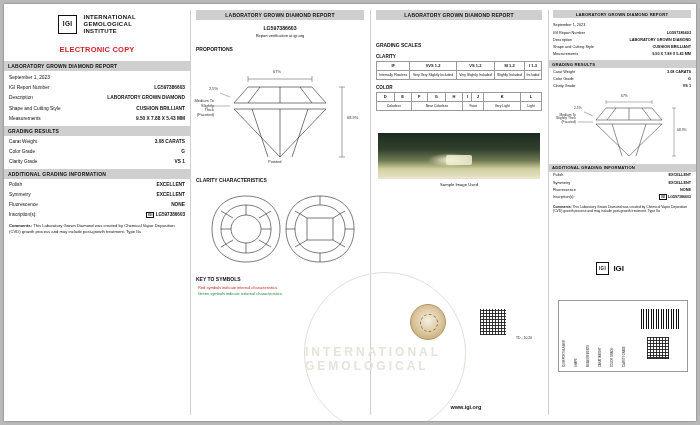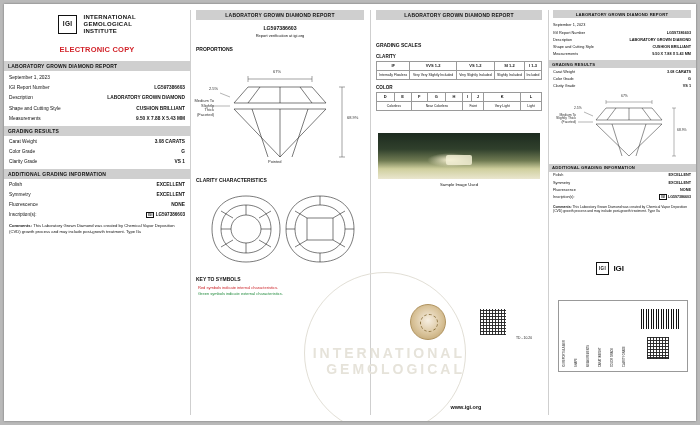--- a/index.html
+++ b/index.html
@@ -72,21 +72,21 @@
   .c4 .insc{font-size:3.6px;padding:1.6px 5px;}
   .mini-diagram{position:relative;height:74px;}
   
   .wm{
     position:absolute;left:300px;top:268px;width:160px;height:160px;
     border-radius:50%;
     border:1px solid #e2dfd6;
     color:#e0ddd4;
     pointer-events:none;
   }
-  .wm-txt{position:absolute;left:0;top:72px;width:100%;text-align:right;font-size:14px;letter-spacing:3px;color:#e6e3da;font-weight:bold;}
+  .wm-txt{position:absolute;left:0;top:72px;width:100%;text-align:left;font-size:12px;letter-spacing:3px;color:#e6e3da;font-weight:bold;}
   .footer-url{position:absolute;left:186px;width:180px;top:400px;text-align:center;font-size:5.5px;font-weight:bold;}
   .qr{
     position:absolute;width:26px;height:26px;background:
       repeating-linear-gradient(0deg,#111 0 1.5px,#fff 1.5px 3px),
       repeating-linear-gradient(90deg,#111 0 1.5px,#fff 1.5px 3px);
     background-blend-mode:multiply;opacity:.85;
   }
   .seal{
     position:absolute;width:34px;height:34px;border-radius:50%;
     background:radial-gradient(circle at 50% 45%,#f7efe2 0%,#d9c39a 55%,#b89a63 100%);

